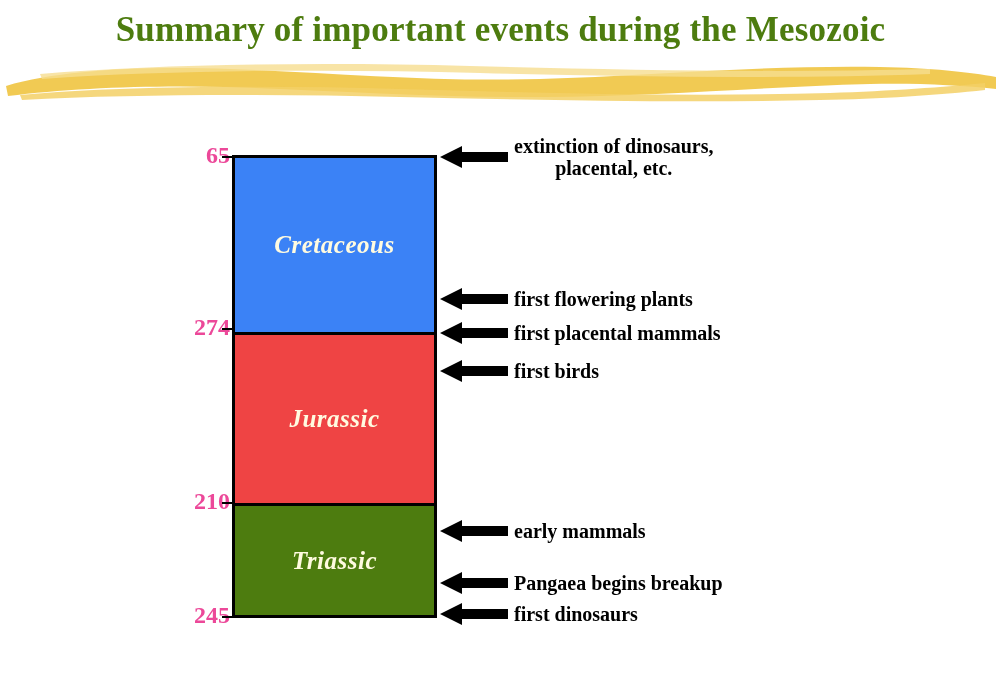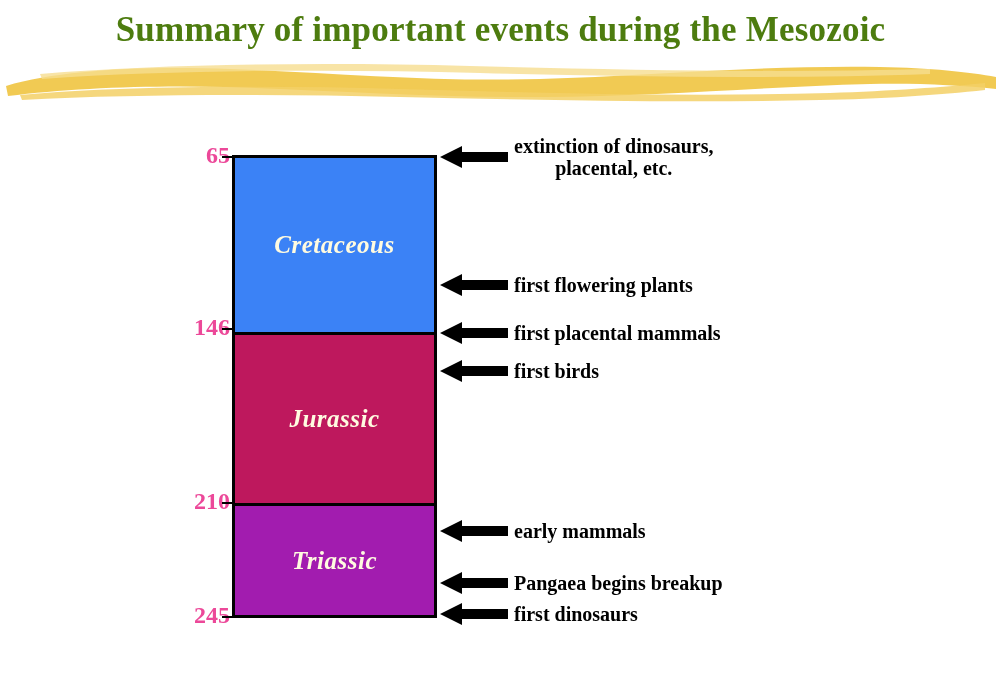--- a/index.html
+++ b/index.html
@@ -134,52 +134,52 @@
 <svg id="title-underline-brush" viewBox="0 0 1001 48" preserveAspectRatio="none" xmlns="http://www.w3.org/2000/svg">
   <path d="M6,30 C60,14 140,10 230,13 C340,17 430,26 540,23 C650,20 760,9 880,11 C930,12 970,16 996,21 L996,33 C960,29 915,27 870,28 C760,31 660,40 545,41 C430,42 330,34 225,31 C150,29 70,32 8,40 Z" fill="#f0c74a" opacity="0.95"></path>
   <path d="M20,39 C120,30 260,29 400,33 C540,37 690,41 830,37 C890,35 945,31 985,27 L985,34 C940,39 880,43 820,44 C680,47 540,44 400,41 C270,38 130,38 22,44 Z" fill="#f3d066" opacity="0.85"></path>
   <path d="M40,18 C160,8 320,6 470,10 C620,14 780,17 930,13 L930,18 C790,23 630,21 480,17 C330,13 170,14 42,23 Z" fill="#f6dd90" opacity="0.8"></path>
 </svg>
 
 <div id="chart">
 
   <div id="axis-labels">
     <div class="age-tick" style="top:22px;">65</div>
-    <div class="age-tick" style="top:194px;">146</div>
+    <div class="age-tick" style="top:194px;">274</div>
     <div class="age-tick" style="top:368px;">210</div>
     <div class="age-tick" style="top:482px;">245</div>
     <div class="tick-line" style="left:152px; top:36px; width:26px;"></div>
     <div class="tick-line" style="left:152px; top:208px; width:26px;"></div>
     <div class="tick-line" style="left:152px; top:382px; width:26px;"></div>
     <div class="tick-line" style="left:152px; top:496px; width:26px;"></div>
   </div>
 
   <div id="column">
     <div class="period-box" style="height:174px; background:#3b82f6;">
       <span class="period-label">Cretaceous</span>
     </div>
-    <div class="period-box" style="height:171px; background:#be185d;">
+    <div class="period-box" style="height:171px; background:#ef4444;">
       <span class="period-label">Jurassic</span>
     </div>
-    <div class="period-box" style="height:112px; background:#a21caf;">
+    <div class="period-box" style="height:112px; background:#4d7c0f;">
       <span class="period-label">Triassic</span>
     </div>
   </div>
 
   <div class="event" style="top:24px;">
     <svg class="arrow" viewBox="0 0 68 22" xmlns="http://www.w3.org/2000/svg">
       <path d="M0,11 L22,0 L22,6 L68,6 L68,16 L22,16 L22,22 Z" fill="#000000"></path>
     </svg>
     <span class="event-text">
       <span>extinction of dinosaurs,</span>
       <span class="line2">placental, etc.</span>
     </span>
   </div>
 
-  <div class="event" style="top:152px;text-align:center;">
+  <div class="event" style="top:166px;text-align:center;">
     <svg class="arrow" viewBox="0 0 68 22" xmlns="http://www.w3.org/2000/svg">
       <path d="M0,11 L22,0 L22,6 L68,6 L68,16 L22,16 L22,22 Z" fill="#000000"></path>
     </svg>
     <span class="event-text">first flowering plants</span>
   </div>
 
   <div class="event" style="top:200px;">
     <svg class="arrow" viewBox="0 0 68 22" xmlns="http://www.w3.org/2000/svg">
       <path d="M0,11 L22,0 L22,6 L68,6 L68,16 L22,16 L22,22 Z" fill="#000000"></path>
     </svg>

